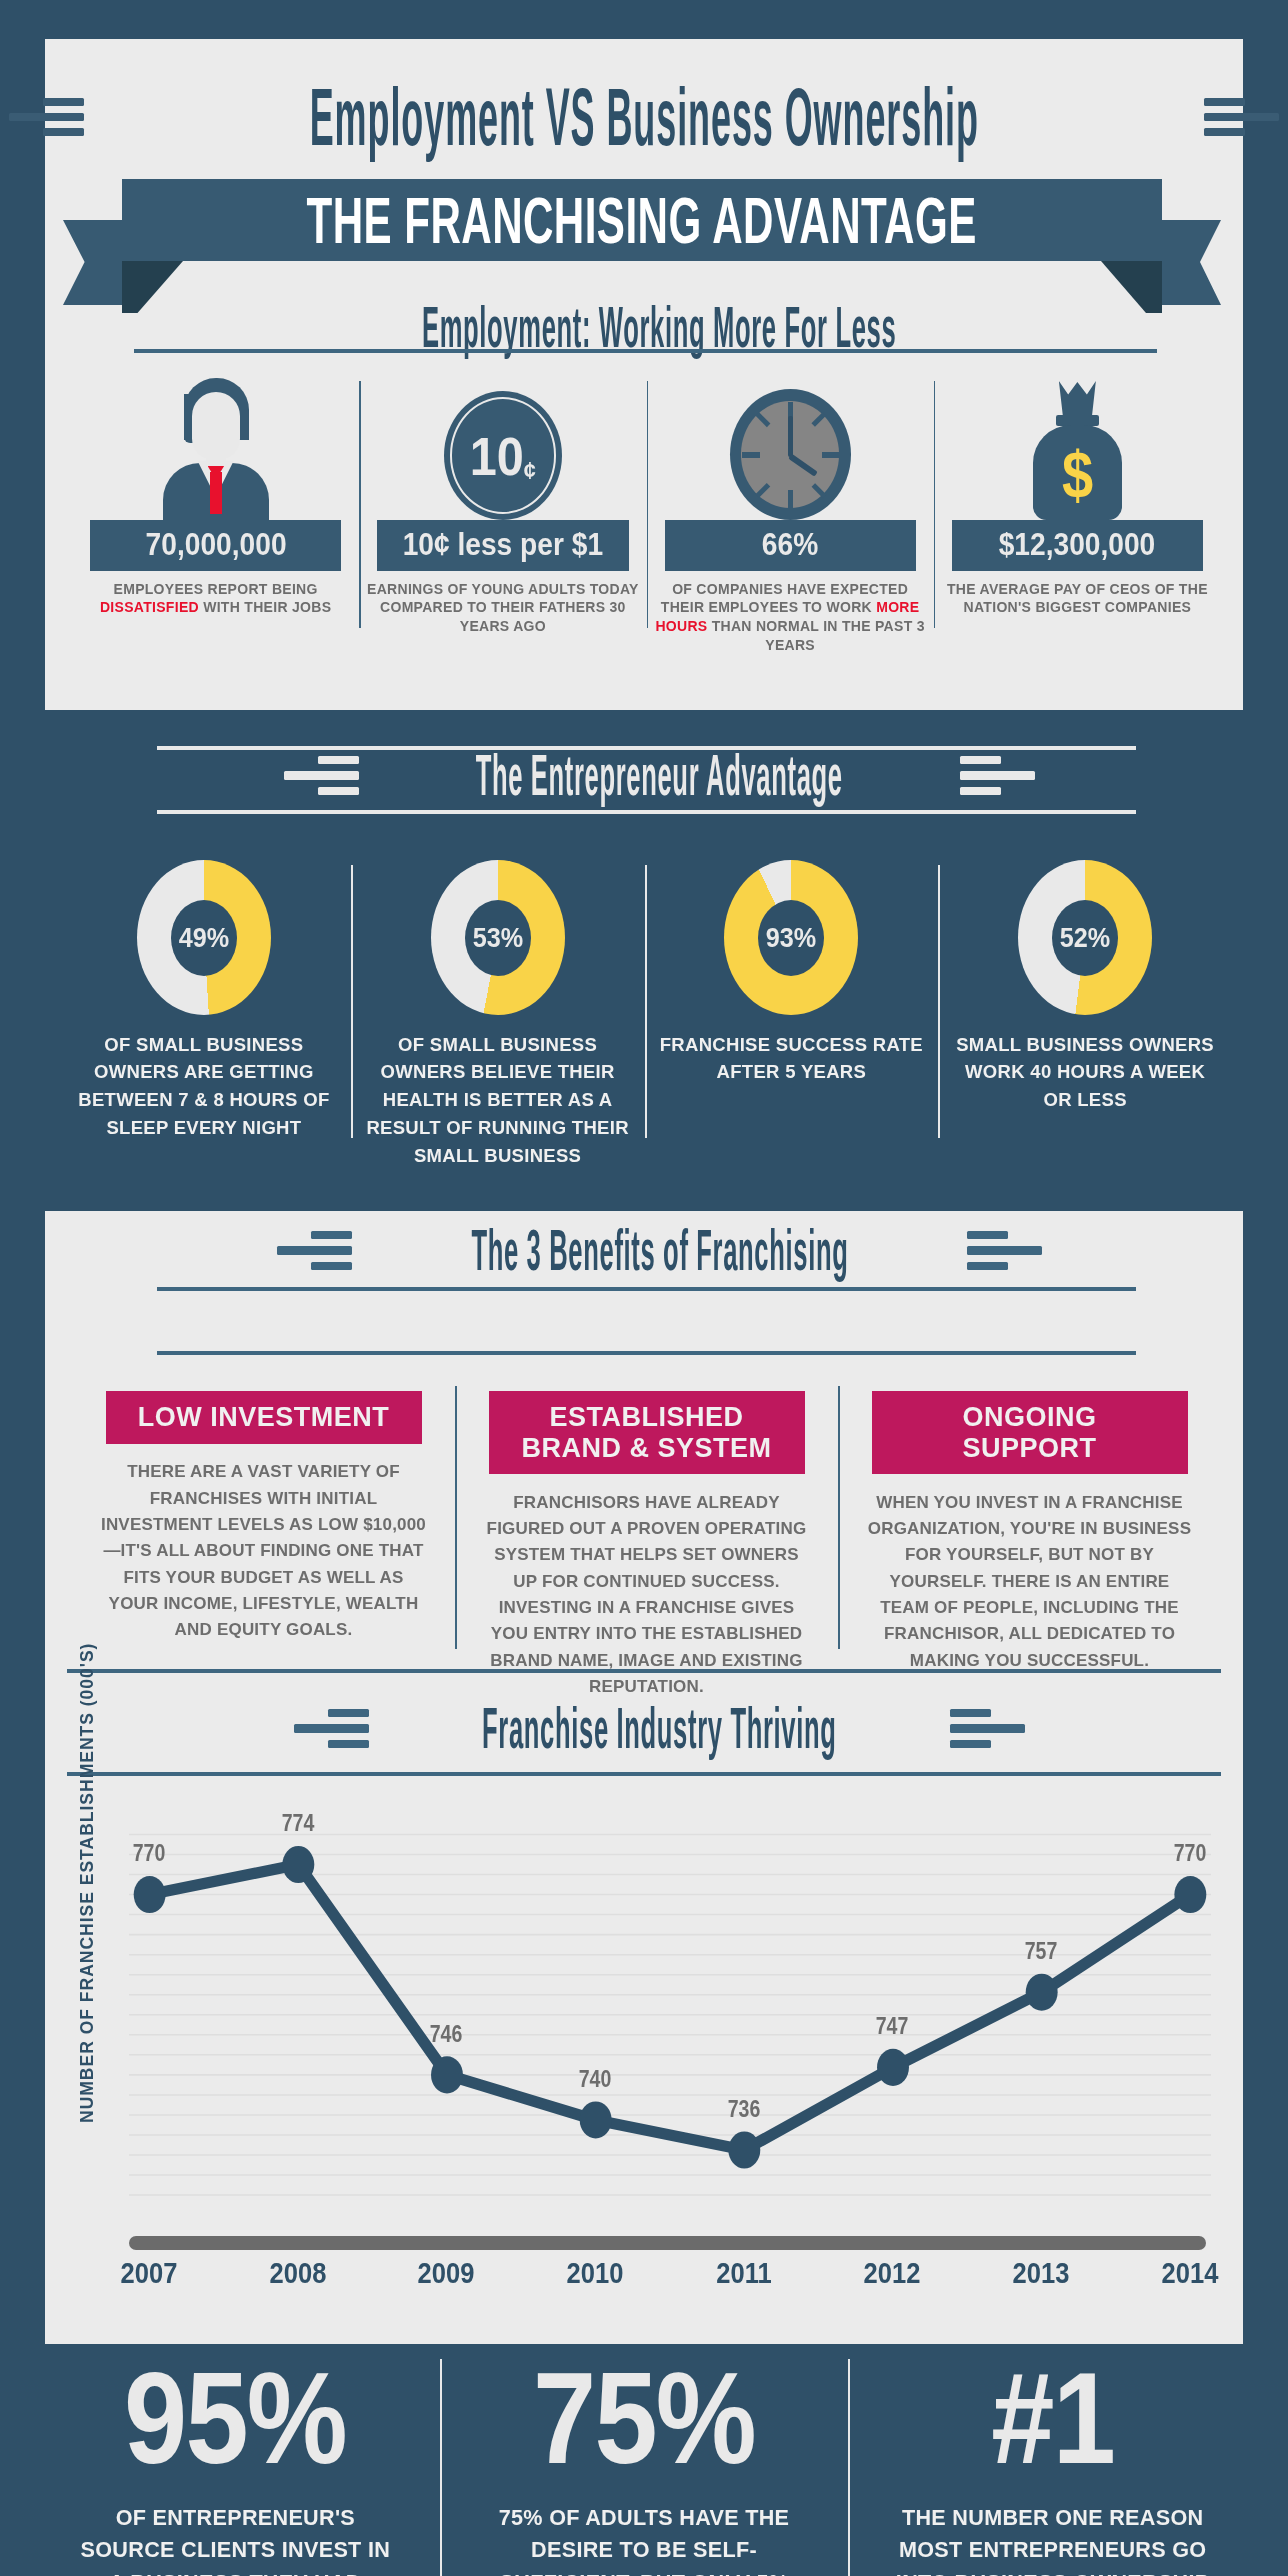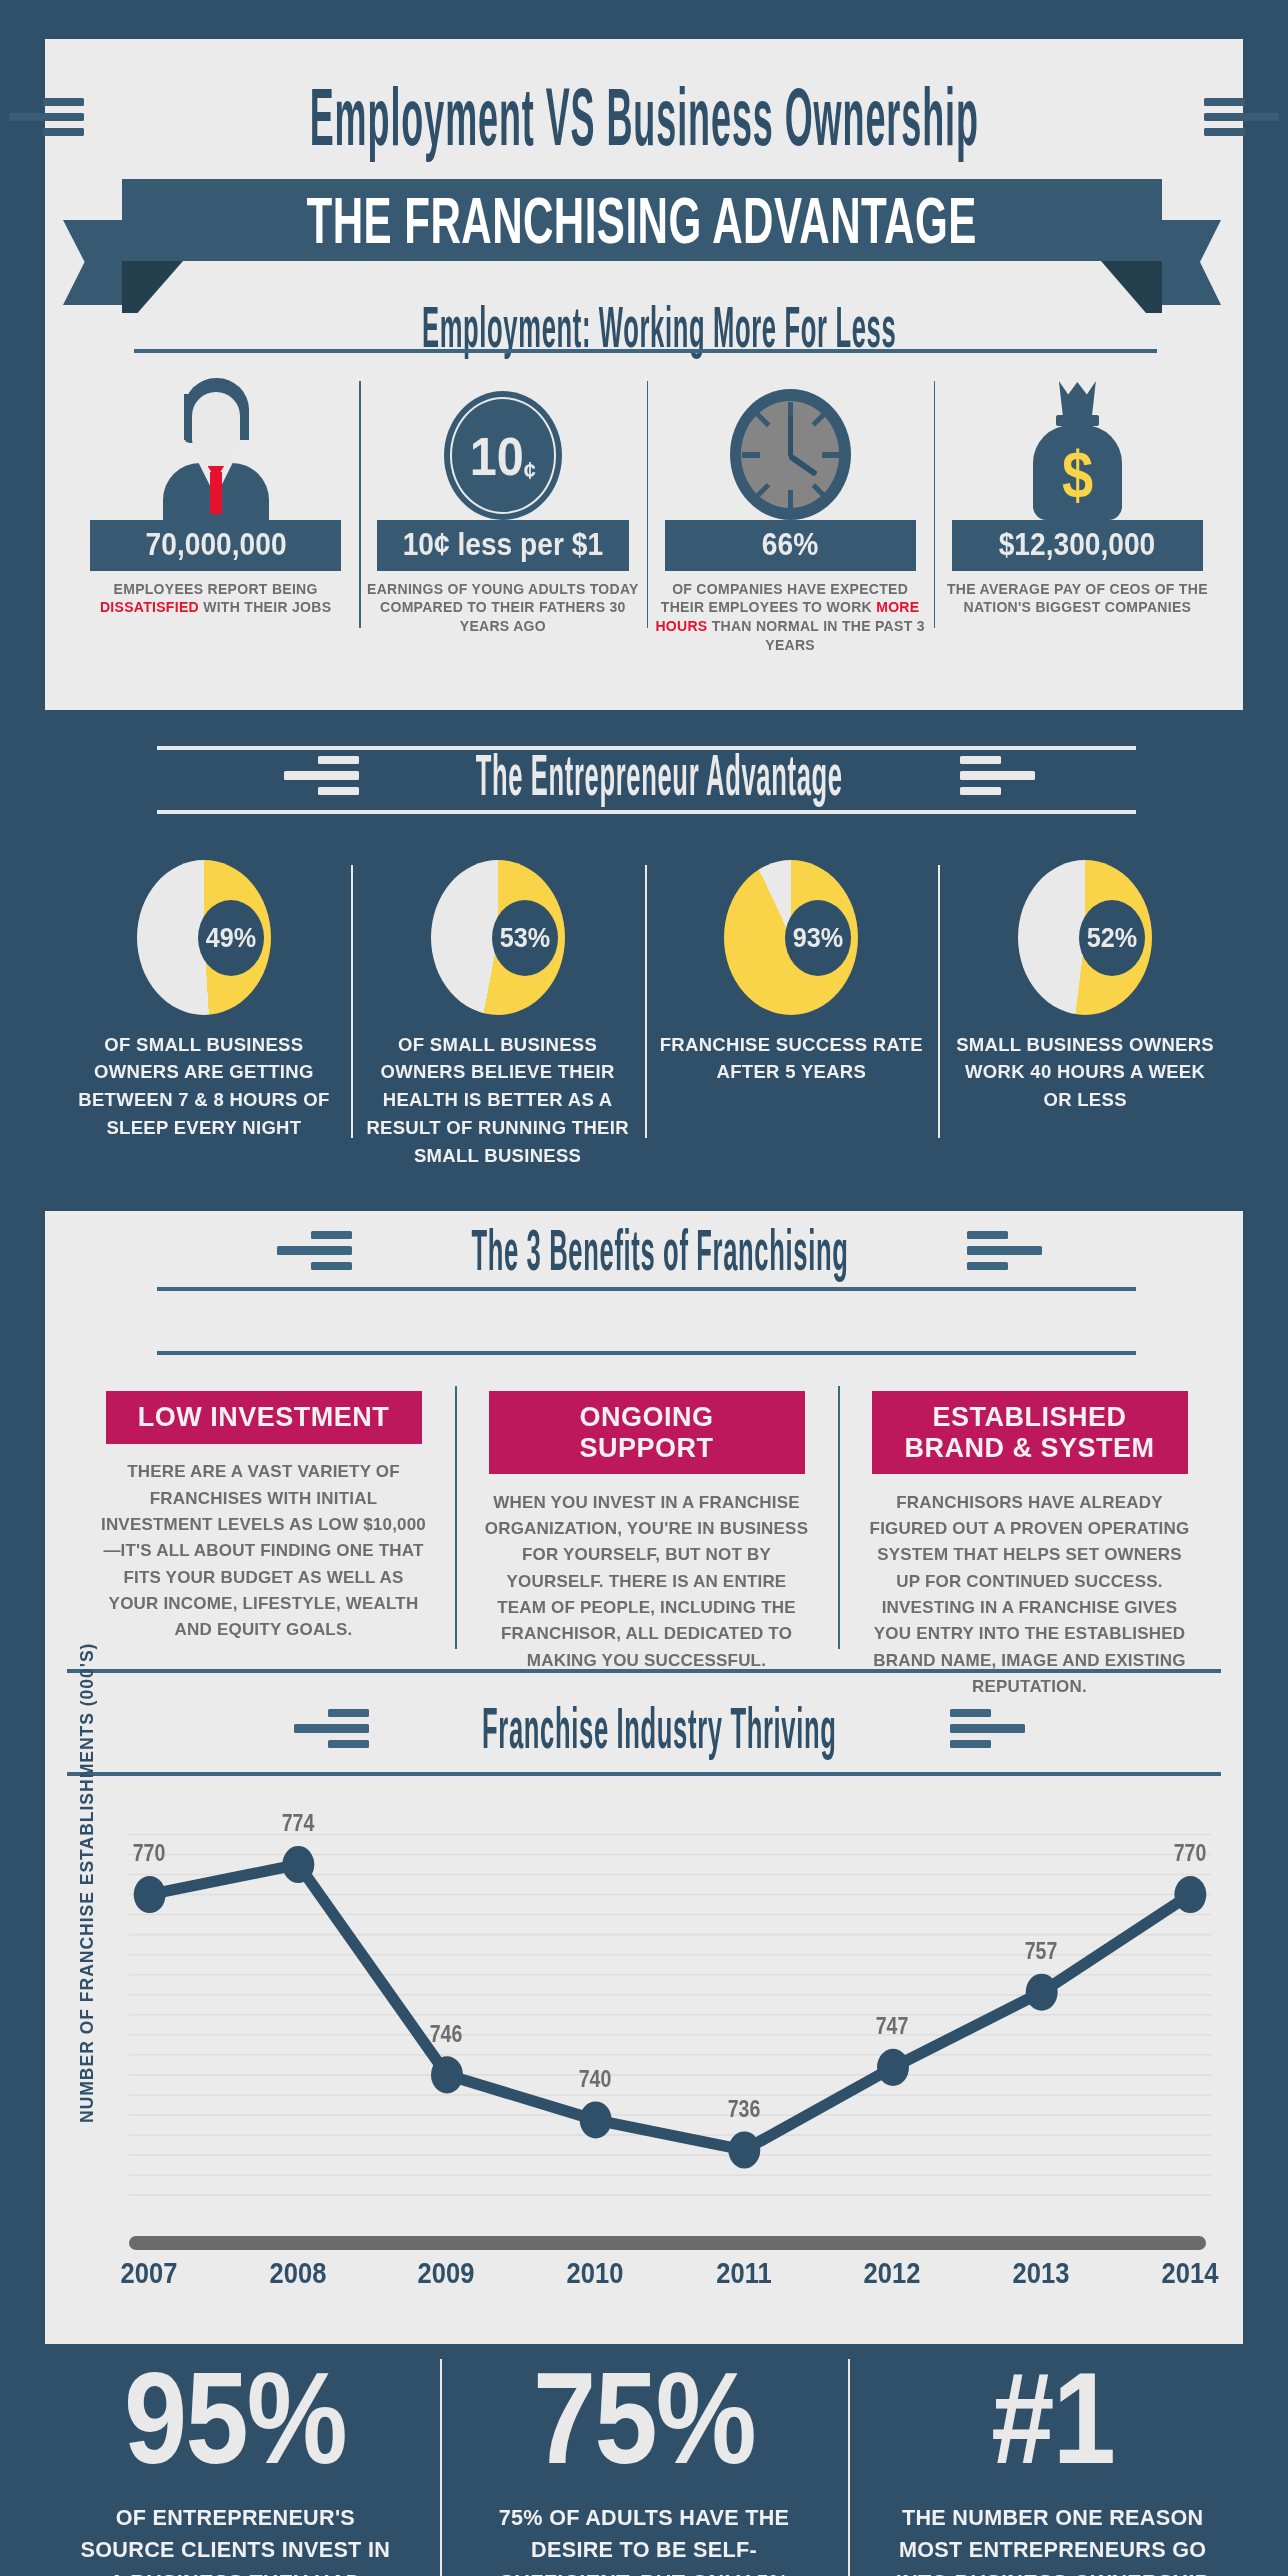--- a/index.html
+++ b/index.html
@@ -163,21 +163,21 @@
       transform:scaleX(0.64) scaleY(1.45); padding:0 13.4px; }
   #ent-head .deco-bars span { background:#e9e9e9; }
 
   #ent-stats { position:absolute; left:57px; top:860px; width:1175px; height:319px; display:flex; }
   .ent-col { position:relative; flex:1; display:flex; flex-direction:column; align-items:center; }
   .ent-col + .ent-col::before {
       content:""; position:absolute; left:0; top:5.2px; width:2.1px; height:273px; background:#e9e9e9; }
   .donut { width:134px; height:155px; border-radius:50%; position:relative; }
   .donut .hole { position:absolute; left:50%; top:50%; transform:translate(-50%,-50%);
       width:66px; height:76px; border-radius:50%; background:#2f5068;
-      display:flex; align-items:center; justify-content:center;margin-left:27px; }
+      display:flex; align-items:center; justify-content:center; }
   .donut .hole span { color:#e9e9e9; font-size:28px; font-weight:bold;
       font-family:"Liberation Sans Narrow","Liberation Sans", sans-serif; transform:scaleX(0.9); }
   .ent-cap { margin-top:15.5px; width:90%; text-align:center; color:#f0f0f0;
       font-size:18.5px; line-height:1.5; font-weight:bold; letter-spacing:0.3px;
       font-family:"Liberation Sans Narrow","Liberation Sans", sans-serif; }
 
   
   #ben-panel { left:45px; top:1211px; width:1198px; height:1133px; }
   #ben-head { top:1212px; left:0; }
   #ben-rule-top { position:absolute; left:157px; top:1287px; width:979px; height:3.6px; background:#3e6680; }
@@ -418,28 +418,28 @@
   </div>
 </div>
 <div id="ben-rule-bot"></div>
 
 <div id="ben-cols">
   <div class="ben-col">
     <div class="ben-title">LOW INVESTMENT</div>
     <div class="ben-body">THERE ARE A VAST VARIETY OF FRANCHISES WITH INITIAL INVESTMENT LEVELS AS LOW $10,000—IT'S ALL ABOUT FINDING ONE THAT FITS YOUR BUDGET AS WELL AS YOUR INCOME, LIFESTYLE, WEALTH AND EQUITY GOALS.</div>
   </div>
   <div class="ben-col">
+    <div class="ben-title" style="white-space:pre-line">ESTABLISHED
+BRAND &amp; SYSTEM</div>
+    <div class="ben-body">FRANCHISORS HAVE ALREADY FIGURED OUT A PROVEN OPERATING SYSTEM THAT HELPS SET OWNERS UP FOR CONTINUED SUCCESS. INVESTING IN A FRANCHISE GIVES YOU ENTRY INTO THE ESTABLISHED BRAND NAME, IMAGE AND EXISTING REPUTATION.</div>
+  </div>
+  <div class="ben-col">
     <div class="ben-title" style="white-space:pre-line">ONGOING
 SUPPORT</div>
     <div class="ben-body">WHEN YOU INVEST IN A FRANCHISE ORGANIZATION, YOU'RE IN BUSINESS FOR YOURSELF, BUT NOT BY YOURSELF. THERE IS AN ENTIRE TEAM OF PEOPLE, INCLUDING THE FRANCHISOR, ALL DEDICATED TO MAKING YOU SUCCESSFUL.</div>
-  </div>
-  <div class="ben-col">
-    <div class="ben-title" style="white-space:pre-line">ESTABLISHED
-BRAND &amp; SYSTEM</div>
-    <div class="ben-body">FRANCHISORS HAVE ALREADY FIGURED OUT A PROVEN OPERATING SYSTEM THAT HELPS SET OWNERS UP FOR CONTINUED SUCCESS. INVESTING IN A FRANCHISE GIVES YOU ENTRY INTO THE ESTABLISHED BRAND NAME, IMAGE AND EXISTING REPUTATION.</div>
   </div>
 </div>
 
 <div id="chart-rule-top"></div>
 <div class="sec-head" id="chart-head">
   <div class="sec-head-inner">
     <div class="deco-bars deco-left">
         <span></span>
         <span></span>
         <span></span>

